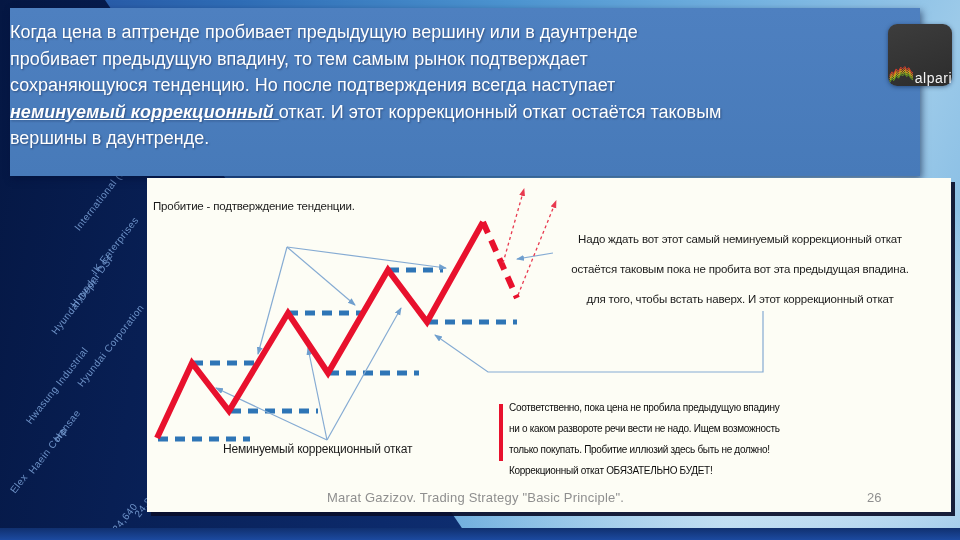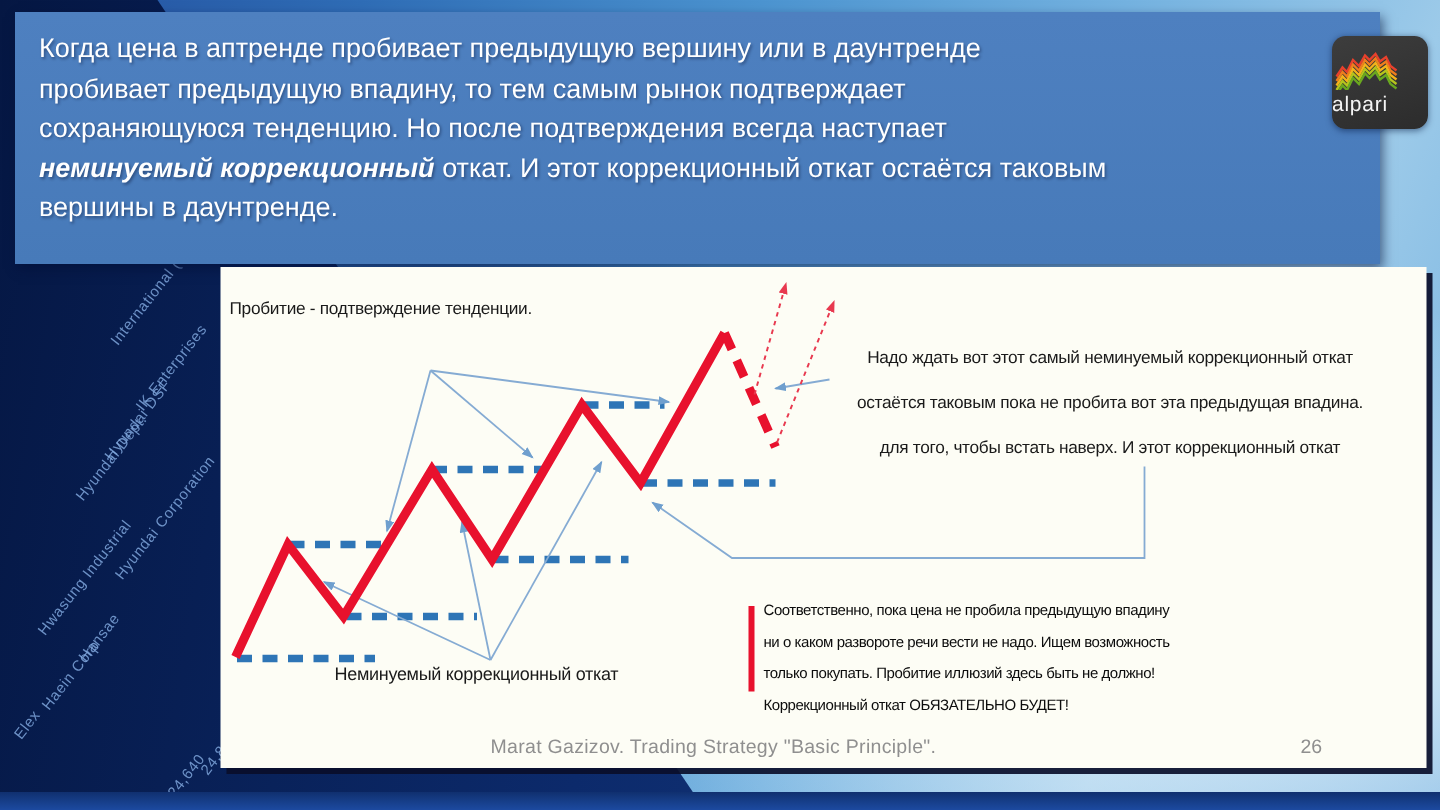--- a/index.html
+++ b/index.html
@@ -15,28 +15,28 @@
     background:linear-gradient(100deg,#051743 0%, #0c2a6b 45%, #16397f 80%, #1d4690 100%); }
   .ticker { position:absolute; color:#86aee4; opacity:.8; font-size:10px; white-space:nowrap;
     transform:rotate(-52deg); letter-spacing:.5px; }
   .bottom-bar { position:absolute; left:0; top:528px; width:960px; height:12px;
     background:linear-gradient(180deg,#10306f,#1c4aa0); }
 
   
   .top-box { position:absolute; left:10px; top:8px; width:910px; height:168px;
     background:linear-gradient(180deg,#4e80c0,#477ab9);
     box-shadow:2px 3px 7px rgba(0,15,55,.55);
-    padding:11px 20px 0 16px; color:#fff; font-size:18px; line-height:26.5px;
+    padding:11px 20px 0 0; color:#fff; font-size:18px; line-height:26.5px;
     text-shadow:1px 1px 2px rgba(0,10,40,.4); }
-  .emph { font-weight:bold; font-style:italic; }
+  .emph { font-weight:bold; font-style:italic; text-decoration:underline; }
 
   
   .logo { position:absolute; left:888px; top:24px; width:64px; height:62px;
     background:linear-gradient(160deg,#3d3d3d,#2c2c2c); border-radius:9px;
-    display:flex; flex-direction:column; align-items:flex-start; justify-content:center;
+    display:flex; flex-direction:row; align-items:flex-end; justify-content:center;
     box-shadow:0 1px 4px rgba(0,20,60,.5); }
   .logo-word { color:#f4f4f4; font-size:14px; letter-spacing:.5px; margin-top:1px; }
 
   
   .panel { position:absolute; left:147px; top:178px; width:804px; height:334px;
     background:#fdfdf5; box-shadow:4px 4px 0 rgba(10,14,42,.92); }
   .panel .abs { position:absolute; }
   .diagram-title { left:6px; top:22px; font-size:11.5px; color:#1a1a1a; letter-spacing:-0.2px; }
   .correction-label { left:76px; top:264px; font-size:12px; color:#1a1a1a; letter-spacing:-0.2px; }
   .right-note { left:383px; top:46px; width:420px; text-align:center; font-size:11.5px;

